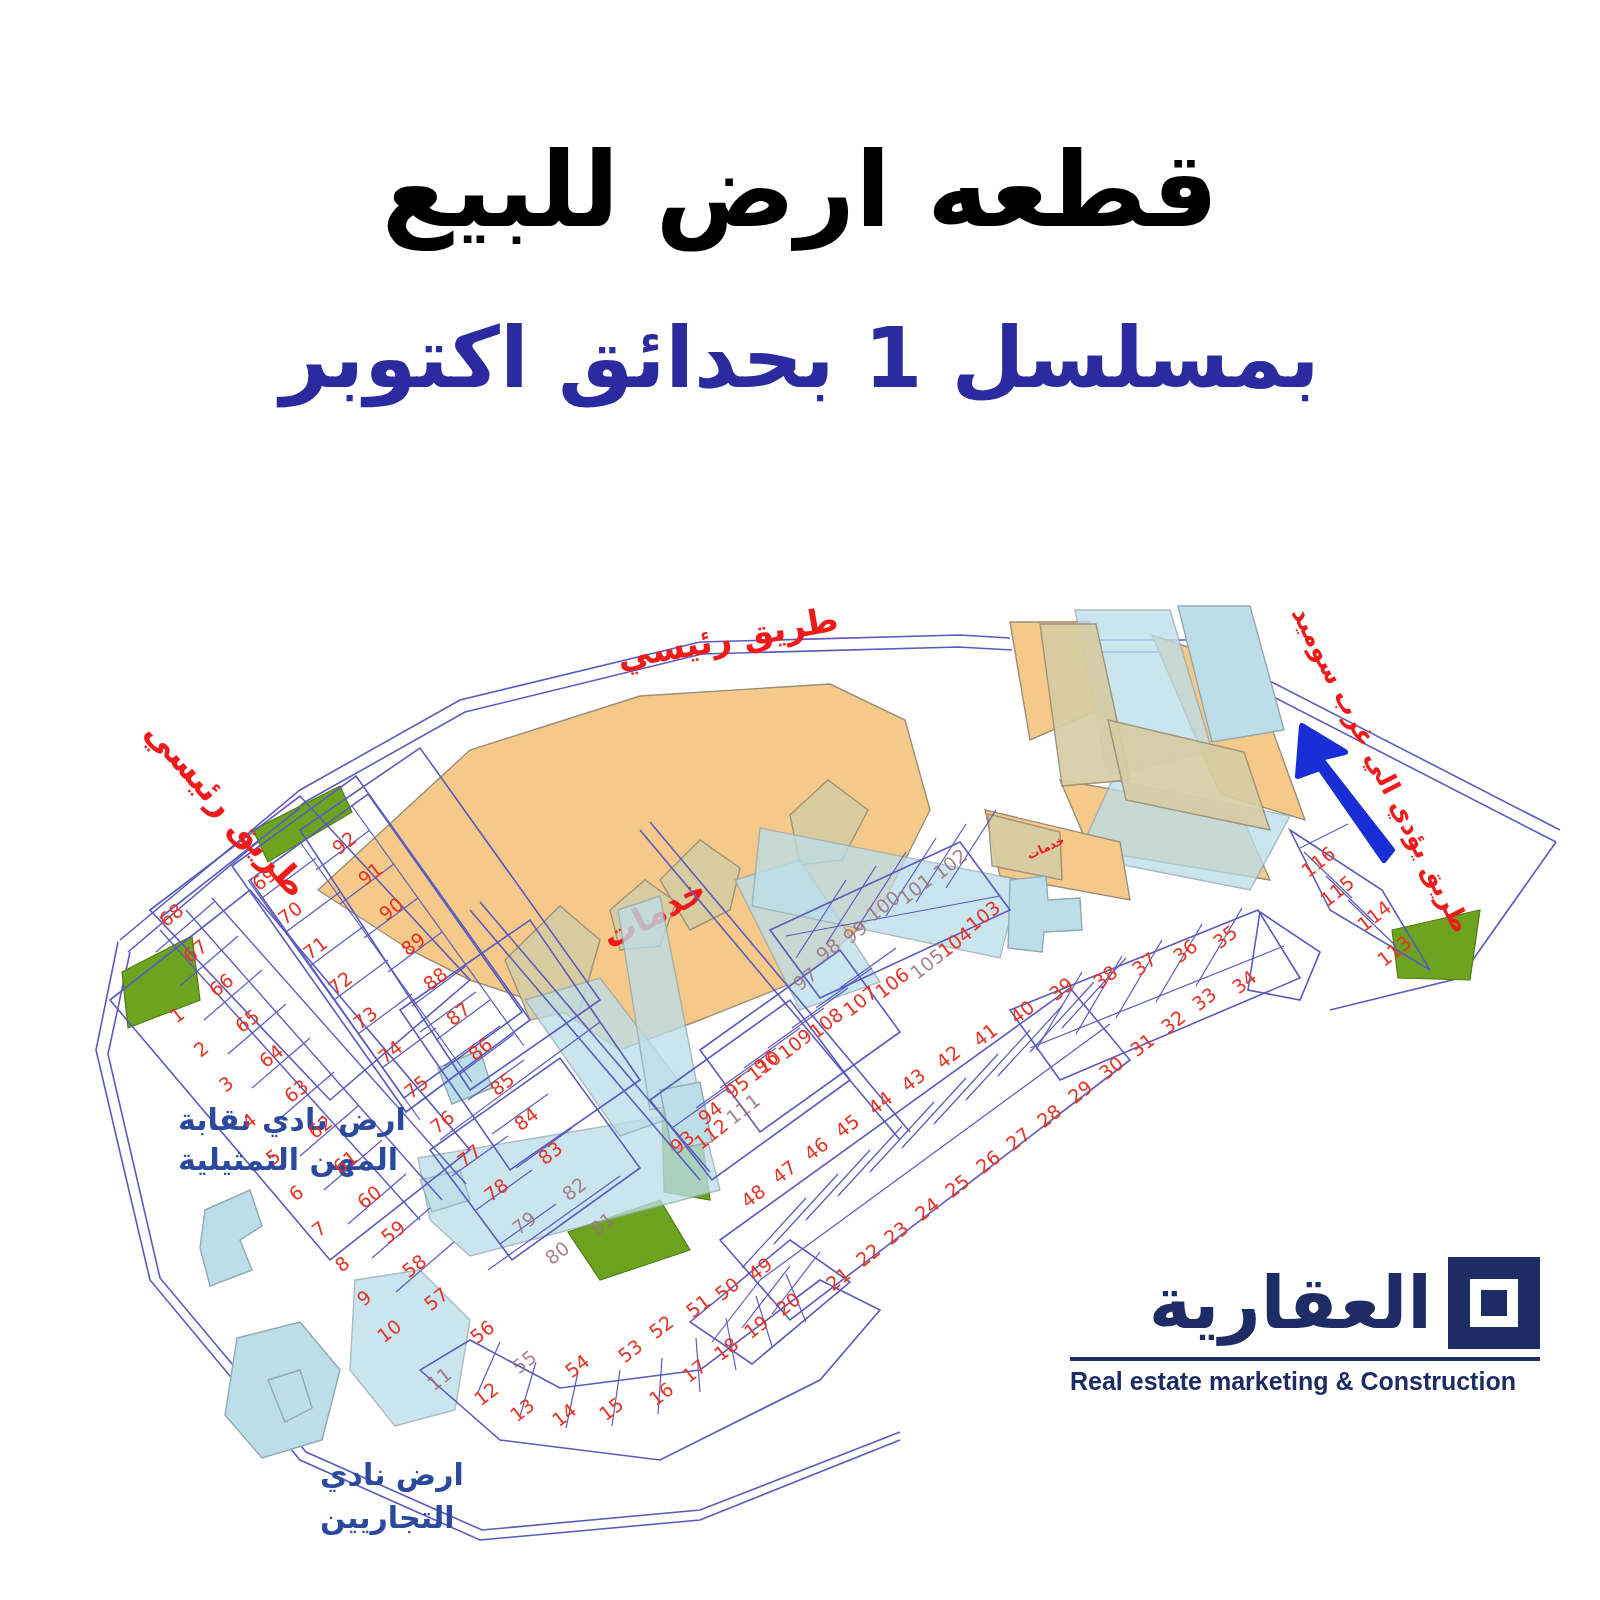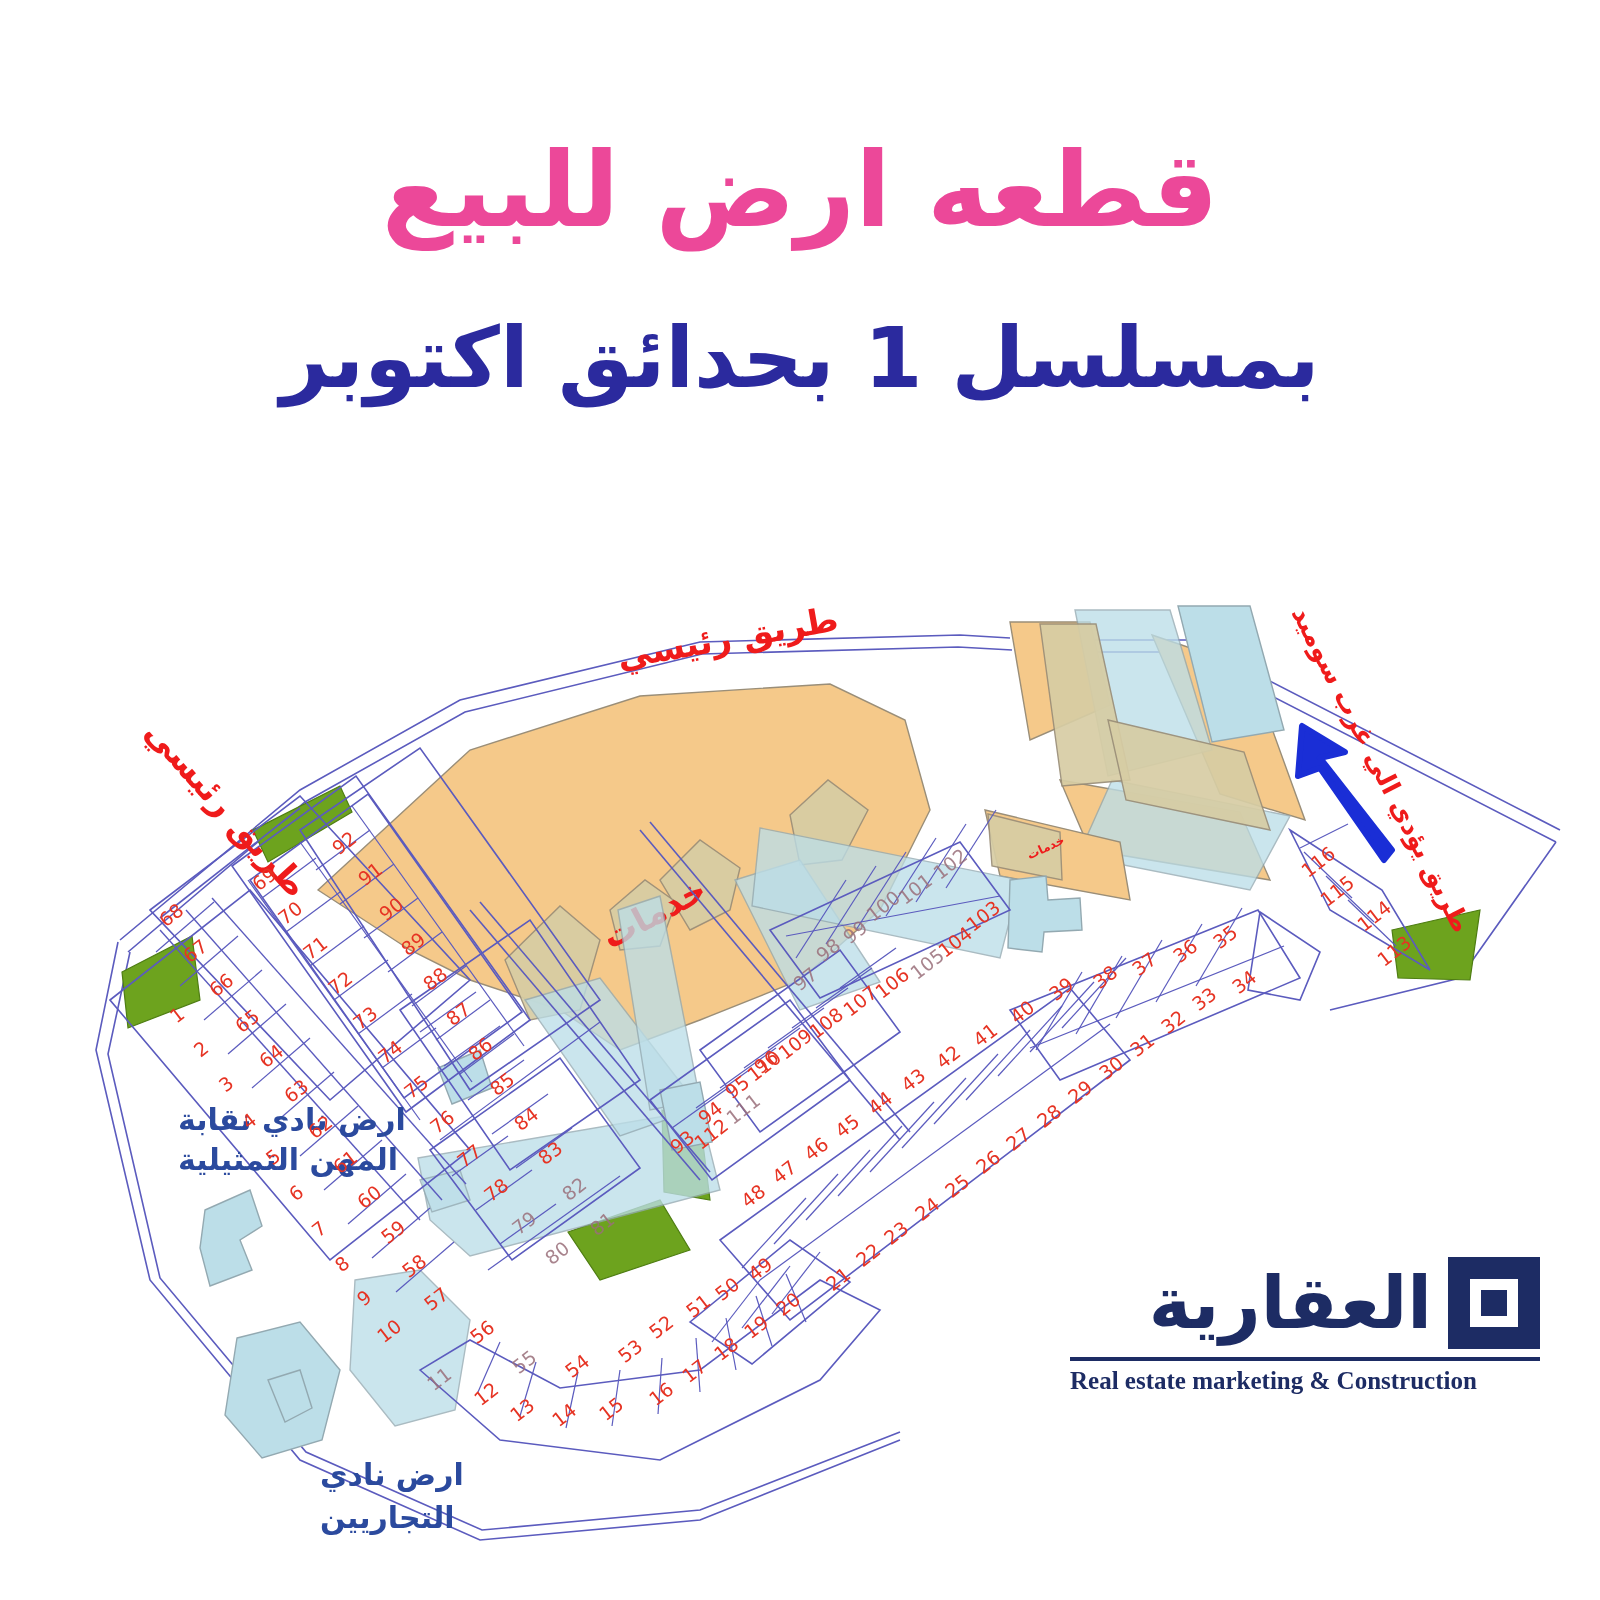--- a/index.html
+++ b/index.html
@@ -13,21 +13,21 @@
   #poster{position:absolute;inset:0;background:#fff;}
 
   
   .headings{
     position:absolute;left:0;top:120px;width:1600px;
     text-align:center;direction:rtl;
   }
   .title-1{
     font-family:"DejaVu Sans","Liberation Sans",sans-serif;
     font-size:104px;line-height:1.35;font-weight:bold;
-    color:#ec4899;letter-spacing:0px;
+    color:#000000;letter-spacing:0px;
     margin:0 0 40px 0;padding:0;
   }
   .title-2{
     font-family:"DejaVu Sans","Liberation Sans",sans-serif;
     font-size:84px;line-height:1.4;font-weight:bold;
     color:#2b2a9e;margin:0;padding:0;
   }
 
   
   #map-wrap{
@@ -77,21 +77,21 @@
     display:flex;align-items:center;justify-content:center;
   }
   .logo-mark-core{width:26px;height:26px;background:#1d2c64;}
   .logo-word{
     font-family:"DejaVu Sans","Liberation Sans",sans-serif;
     font-size:72px;font-weight:bold;color:#1d2c64;line-height:1;
     letter-spacing:-2px;white-space:nowrap;
   }
   .logo-rule{height:4px;background:#1d2c64;width:100%;margin:6px 0 6px 0;}
   .logo-tag{
-    font-family:Liberation Serif, serif;direction:ltr;text-align:left;
+    font-family:Liberation Sans, sans-serif;direction:ltr;text-align:left;
     font-size:25px;font-weight:bold;color:#1d2c64;white-space:nowrap;
   }
 </style>
 </head>
 <body>
 
 <div id="poster">
 
   <div class="headings">
     <h1 class="title-1">قطعه ارض للبيع</h1>

